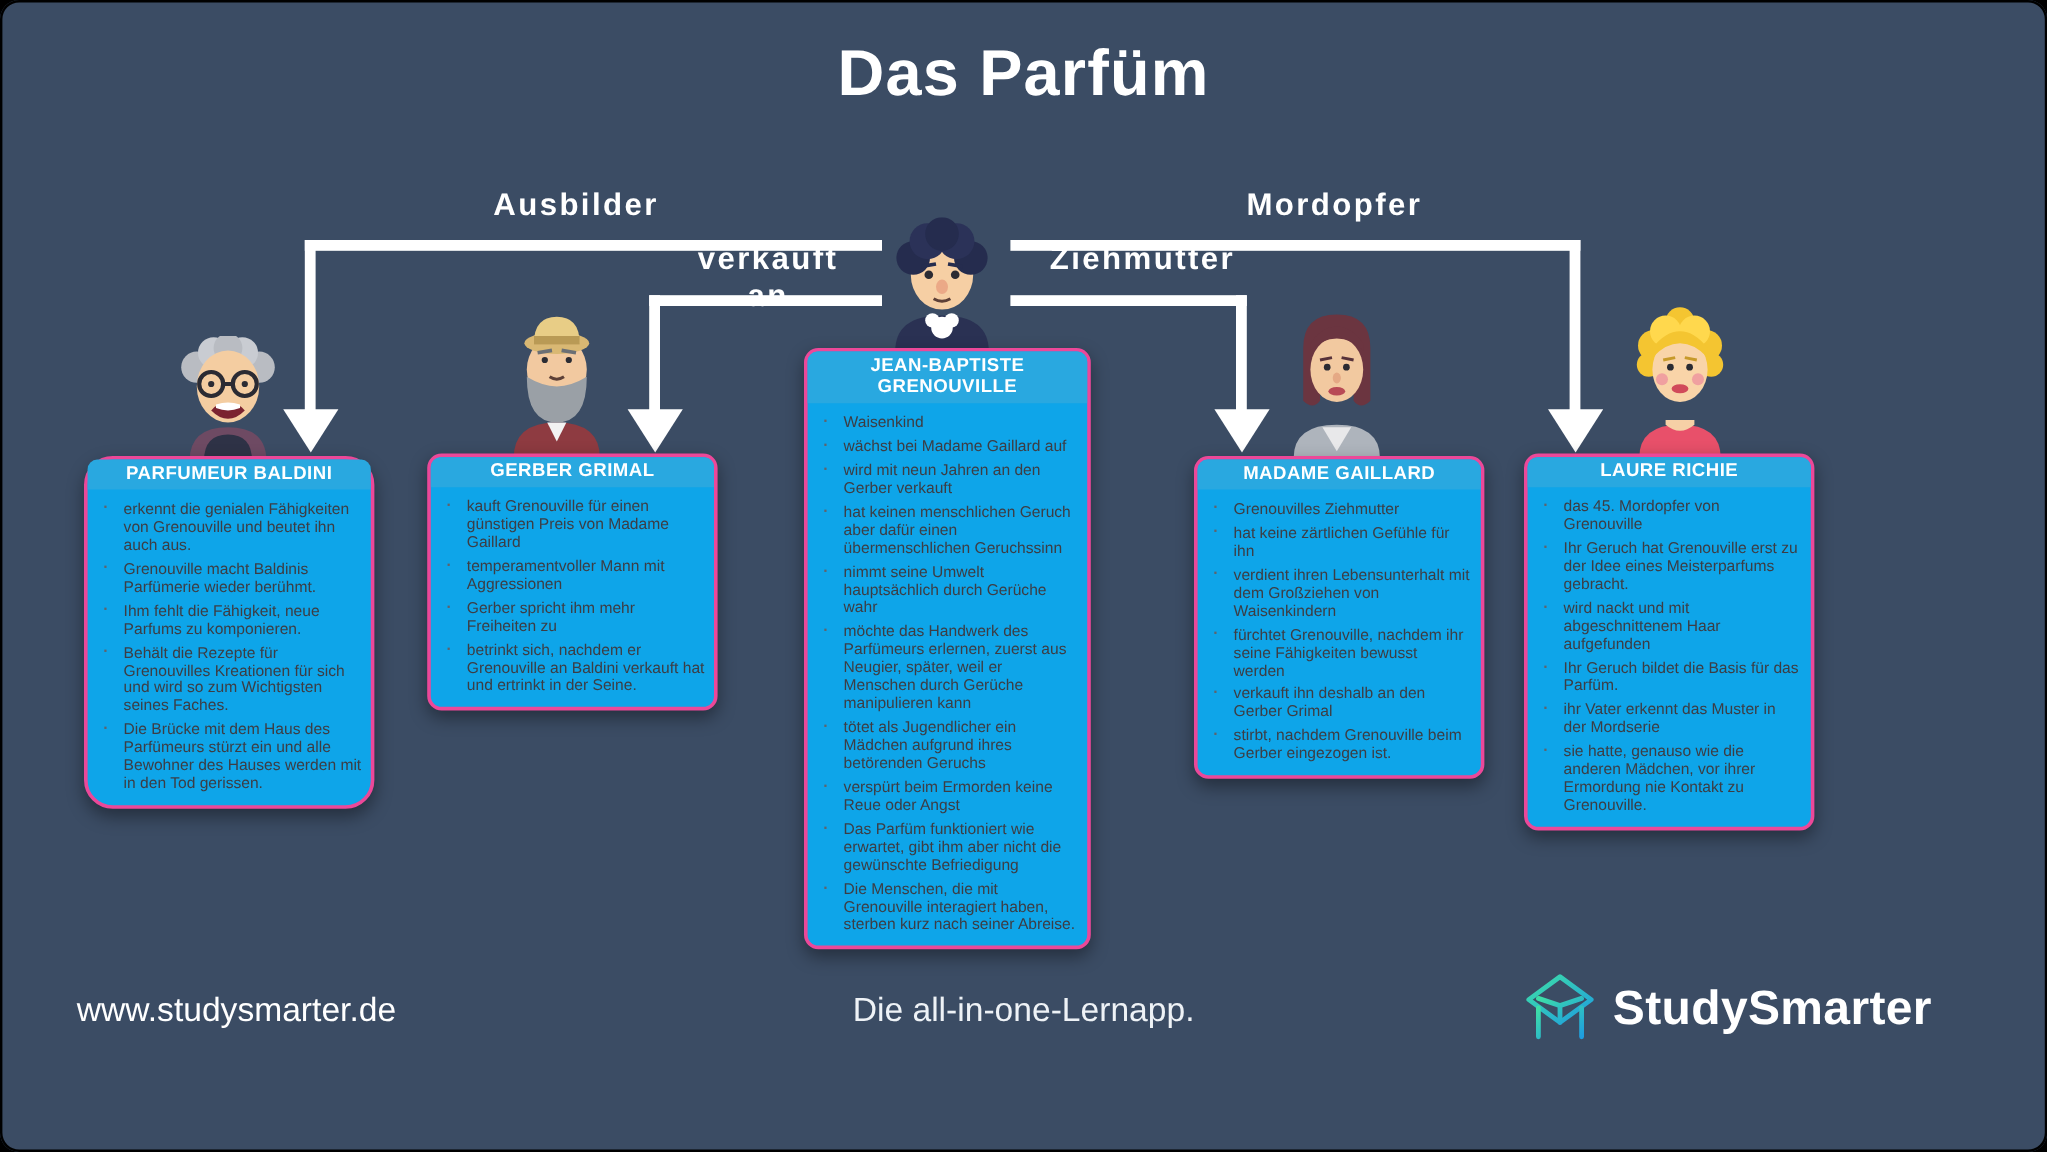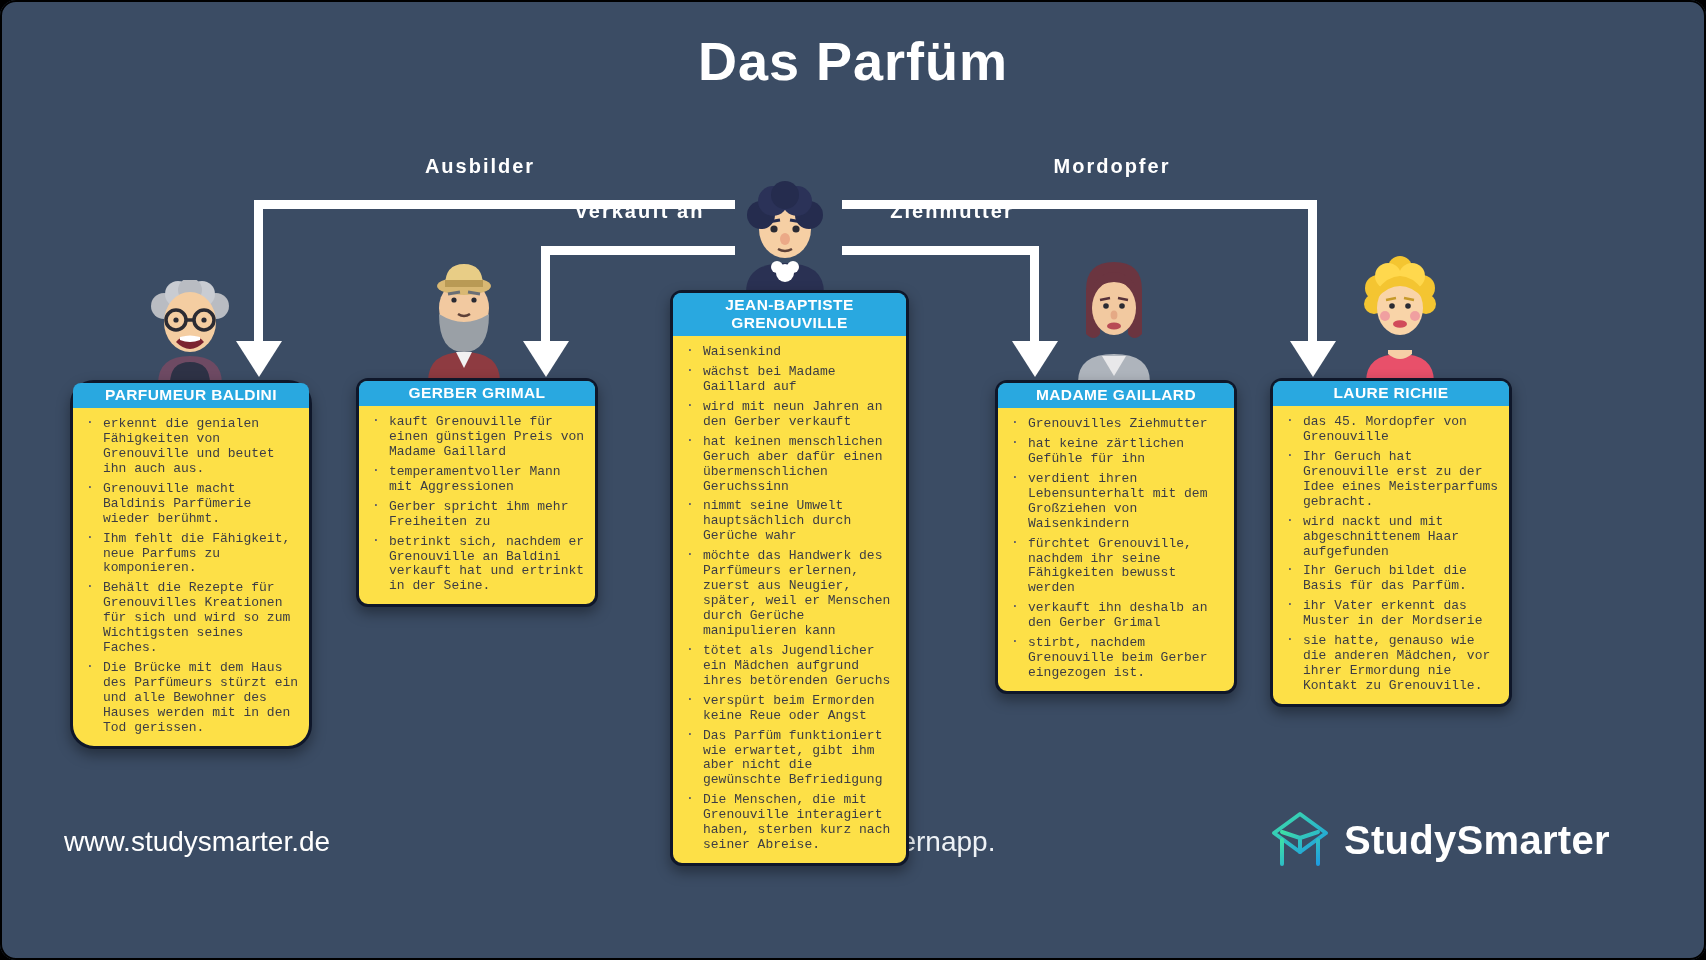--- a/index.html
+++ b/index.html
@@ -2,28 +2,28 @@
 <html lang="de"><head>
 <meta charset="utf-8">
 <style>
   html,body{margin:0;padding:0;background:#000;}
   body{font-family:"Liberation Sans", sans-serif; -webkit-font-smoothing:antialiased;}
   #stage{position:relative;width:1706px;height:960px;background:#3b4c64;border-radius:16px;overflow:hidden;box-shadow:0 0 0 2px #000 inset;}
   
   .main-title{position:absolute;left:0;top:30px;width:100%;text-align:center;color:#fff;font-size:54px;font-weight:bold;letter-spacing:1px;}
   .sub-title{position:absolute;left:0;top:118px;width:100%;text-align:center;color:#f2f5f8;font-size:28px;font-weight:400;letter-spacing:0.5px;}
   
-  .rel-label{position:absolute;color:#fff;font-size:20px;font-weight:bold;letter-spacing:2px;text-align:center;}
+  .rel-label{position:absolute;color:#fff;font-size:26px;font-weight:bold;letter-spacing:2px;text-align:center;}
   
   .arrow-part{position:absolute;background:#fff;}
   .arrow-head{position:absolute;width:0;height:0;border-left:23px solid transparent;border-right:23px solid transparent;border-top:36px solid #fff;}
   
-  .card{position:absolute;width:236px;background:#fde047;border:3px solid #0f172a;border-radius:12px;box-shadow:0 6px 14px rgba(0,0,0,.38);z-index:5;}
+  .card{position:absolute;width:236px;background:#0ea5e9;border:3px solid #ec4899;border-radius:12px;box-shadow:0 6px 14px rgba(0,0,0,.38);z-index:5;}
   .card-header{background:#29a8e0;color:#fff;text-align:center;font-size:15.5px;font-weight:600;letter-spacing:0.4px;padding:3px 2px 4px;border-radius:8px 8px 0 0;}
-  .card ul{list-style:none;margin:9px 0 10px 0;padding:0 8px 0 0;font-family:Liberation Mono, monospace;}
+  .card ul{list-style:none;margin:9px 0 10px 0;padding:0 8px 0 0;}
   .card li{position:relative;padding-left:30px;margin-bottom:5px;font-size:13px;line-height:1.15;color:#3d3d44;}
   .card li::before{content:"·";position:absolute;left:13px;top:-1px;color:#62626a;font-weight:bold;}
   
   .avatar{position:absolute;z-index:1;}
   
   .footer-site{position:absolute;left:64px;top:826px;color:#fff;font-size:28px;}
   .footer-tagline{position:absolute;left:0;top:826px;width:100%;text-align:center;color:#eef2f6;font-size:28px;}
   .brand{position:absolute;left:1268px;top:808px;display:flex;align-items:center;gap:12px;z-index:2;}
   .brand-name{color:#fff;font-size:40px;font-weight:600;letter-spacing:0.3px;}
 </style>

